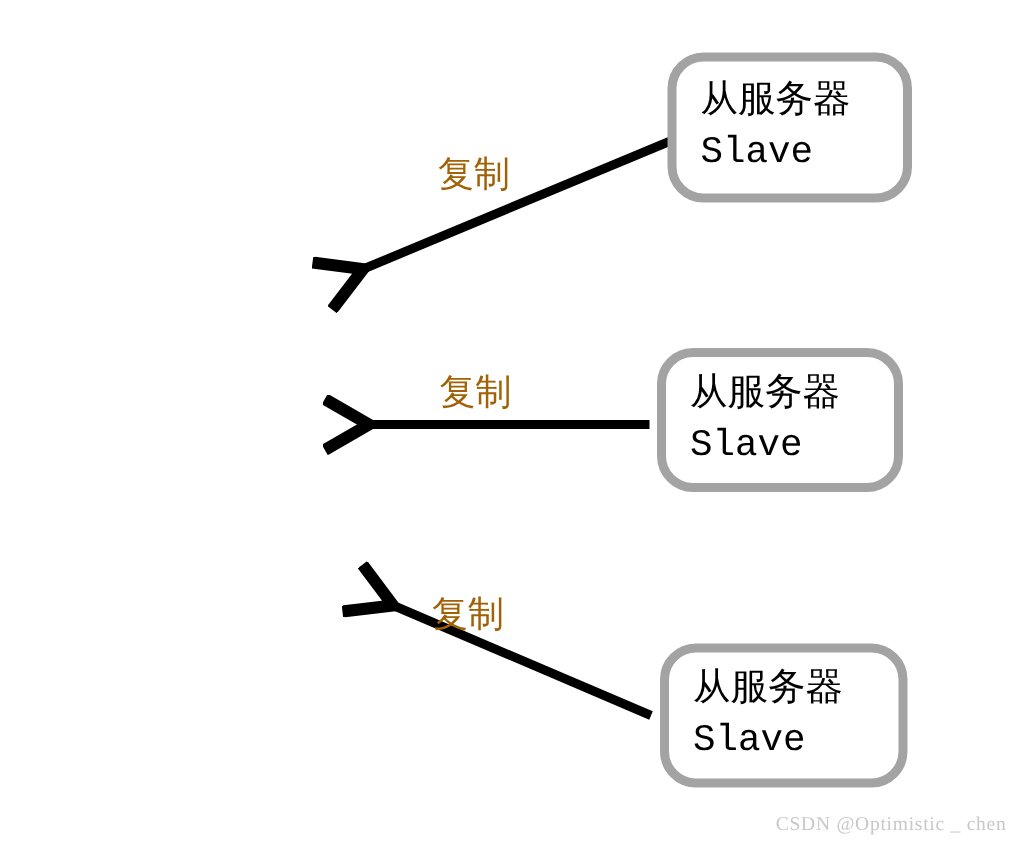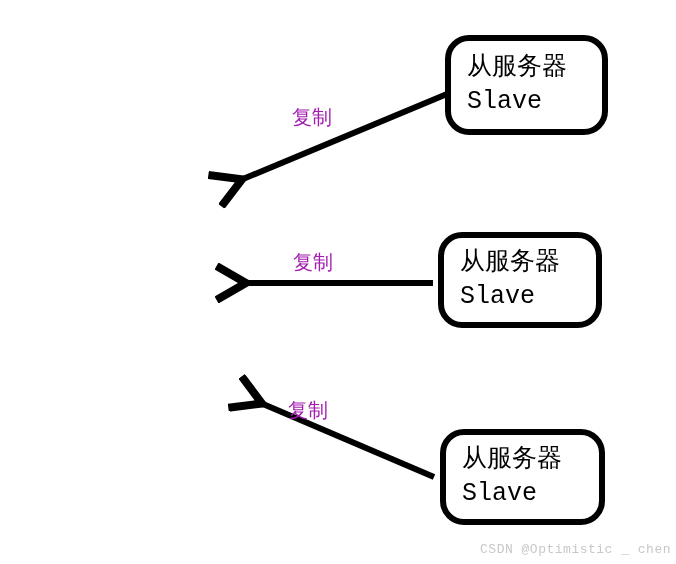--- a/index.html
+++ b/index.html
@@ -18,21 +18,21 @@
   .arrow-layer {
     position: absolute;
     left: 0;
     top: 0;
     width: 676px;
     height: 564px;
   }
   .node {
     position: absolute;
     box-sizing: border-box;
-    border: 6px solid #000000;
+    border: 6px solid #a3a3a3;
     background: #ffffff;
     display: flex;
     flex-direction: column;
     justify-content: center;
   }
   .node-text {
     font-family: "Liberation Mono", "DejaVu Sans Mono", monospace;
     font-size: 25px;
     line-height: 34px;
     color: #000000;
@@ -49,33 +49,33 @@
   .slave-node {
     border-radius: 24px;
     padding-left: 16px;
   }
   .slave-node-1 { left: 445px; top: 35px;  width: 163px; height: 100px; }
   .slave-node-2 { left: 438px; top: 232px; width: 164px; height: 96px; }
   .slave-node-3 { left: 440px; top: 429px; width: 165px; height: 96px; }
   .arrow-label {
     position: absolute;
     font-family: "Liberation Mono", "DejaVu Sans Mono", monospace;
-    font-size: 20px;
+    font-size: 24px;
     line-height: 25px;
-    color: #a21caf;
+    color: #a16207;
     white-space: nowrap;
   }
   .arrow-label-1 { left: 292px; top: 106px; }
   .arrow-label-2 { left: 293px; top: 251px; }
   .arrow-label-3 { left: 288px; top: 399px; }
   .watermark {
     position: absolute;
     right: 5px;
     bottom: 7px;
-    font-family: Liberation Mono, monospace;
+    font-family: Liberation Serif, serif;
     font-size: 13px;
     color: #c8c8c8;
     letter-spacing: 0.5px;
     white-space: nowrap;
   }
 </style>
 </head>
 <body>
 
 <div class="canvas">

